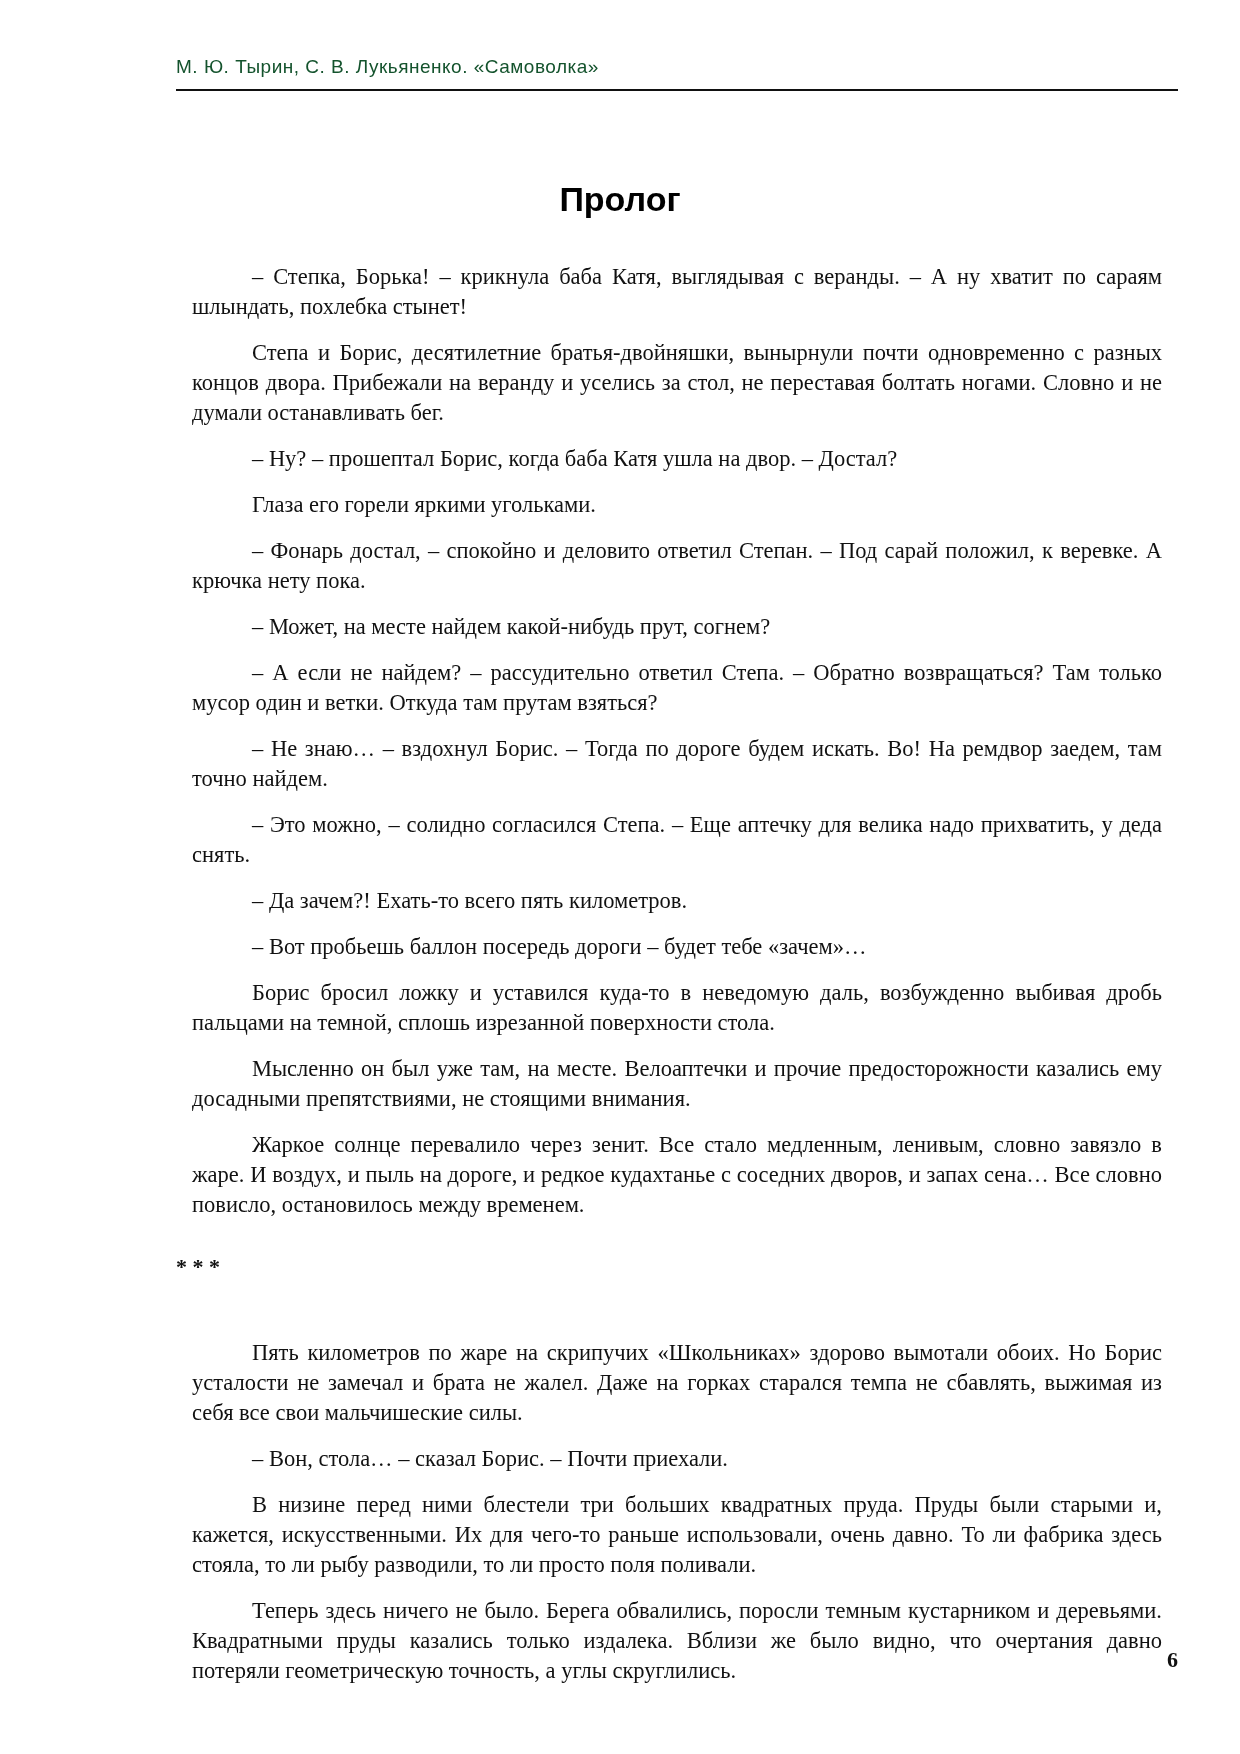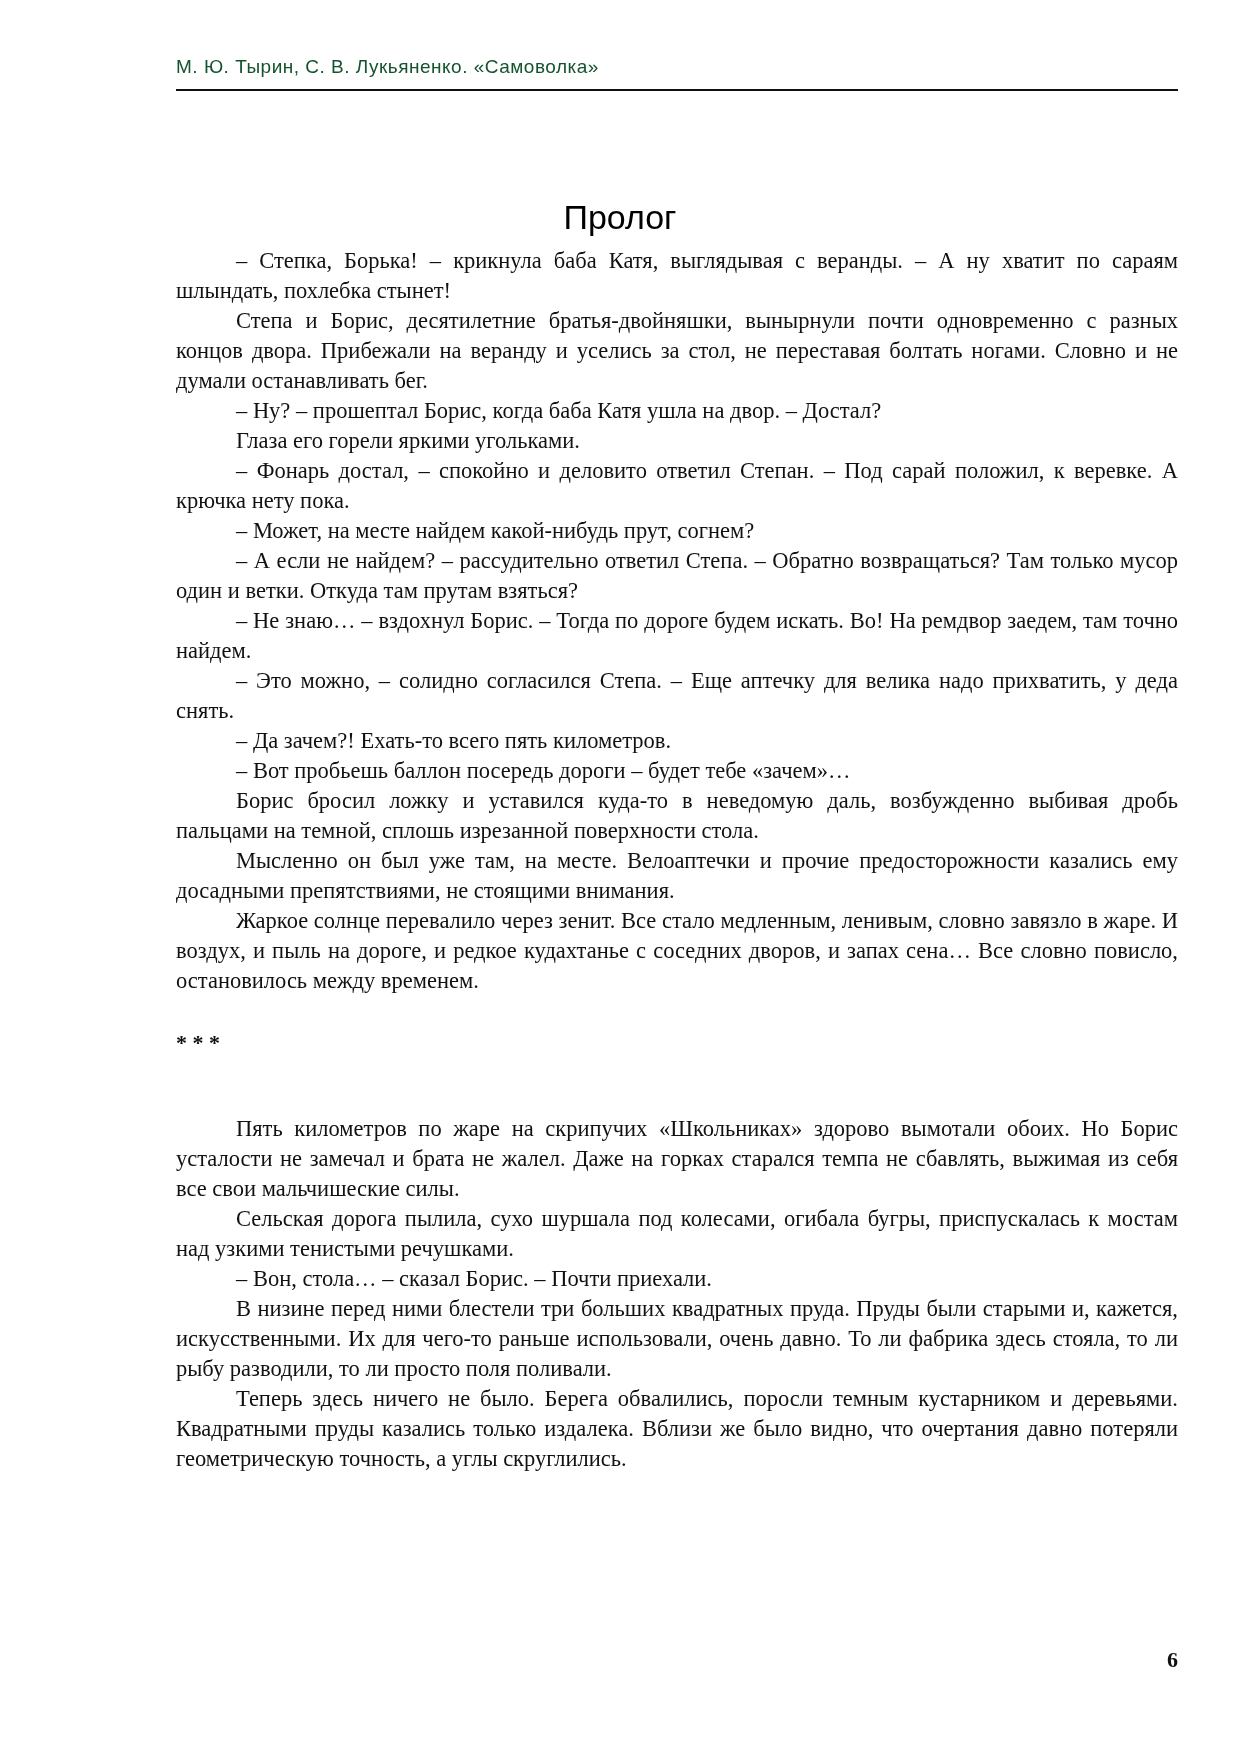--- a/index.html
+++ b/index.html
@@ -9,28 +9,28 @@
     position: absolute; left: 176px; top: 56px;
     font-family: "Liberation Sans", sans-serif; font-size: 19px; color: #14532d;
     letter-spacing: 0.5px;
   }
   .head-rule {
     position: absolute; left: 176px; width: 1002px; top: 89px; height: 0;
     border-top: 2px solid #111;
   }
   .chapter-title {
     position: absolute; left: 0; width: 1240px; top: 180px; text-align: center;
-    font-family: "Liberation Sans", sans-serif; font-weight: normal; font-size: 34px; color: #000; margin-top: 18px;
+    font-family: "Liberation Sans", sans-serif; font-weight: bold; font-size: 34px; color: #000;
   }
   .body-text {
     position: absolute; left: 176px; width: 1002px; top: 246px;
     font-family: "Liberation Serif", serif; font-size: 22.5px; line-height: 30px; color: #111;
   }
   .body-text p {
-    margin: 0; text-indent: 60px; text-align: justify;
+    margin: 16px; text-indent: 60px; text-align: justify;
   }
   .separator {
     text-align: center; font-family: "Liberation Serif", serif; font-weight: bold;
     font-size: 22px; margin: 32px 0 56px 0 !important; text-indent: 0 !important;
   }
   .page-number {
     position: absolute; right: 62px; top: 1647px;
     font-family: "Liberation Serif", serif; font-weight: bold; font-size: 22px; color: #111;
   }
 </style>
@@ -55,20 +55,19 @@
     <p>– Это можно, – солидно согласился Степа. – Еще аптечку для велика надо прихватить, у деда снять.</p>
     <p>– Да зачем?! Ехать-то всего пять километров.</p>
     <p>– Вот пробьешь баллон посередь дороги – будет тебе «зачем»…</p>
     <p>Борис бросил ложку и уставился куда-то в неведомую даль, возбужденно выбивая дробь пальцами на темной, сплошь изрезанной поверхности стола.</p>
     <p>Мысленно он был уже там, на месте. Велоаптечки и прочие предосторожности казались ему досадными препятствиями, не стоящими внимания.</p>
     <p>Жаркое солнце перевалило через зенит. Все стало медленным, ленивым, словно завязло в жаре. И воздух, и пыль на дороге, и редкое кудахтанье с соседних дворов, и запах сена… Все словно повисло, остановилось между временем.</p>
 
     <p class="separator">* * *</p>
 
     <p>Пять километров по жаре на скрипучих «Школьниках» здорово вымотали обоих. Но Борис усталости не замечал и брата не жалел. Даже на горках старался темпа не сбавлять, выжимая из себя все свои мальчишеские силы.</p>
-    <p>Сельская дорога пылила, сухо шуршала под колесами, огибала бугры, приспускалась к мостам над узкими тенистыми речушками.</p>
     <p>– Вон, стола… – сказал Борис. – Почти приехали.</p>
     <p>В низине перед ними блестели три больших квадратных пруда. Пруды были старыми и, кажется, искусственными. Их для чего-то раньше использовали, очень давно. То ли фабрика здесь стояла, то ли рыбу разводили, то ли просто поля поливали.</p>
     <p>Теперь здесь ничего не было. Берега обвалились, поросли темным кустарником и деревьями. Квадратными пруды казались только издалека. Вблизи же было видно, что очертания давно потеряли геометрическую точность, а углы скруглились.</p>
   </div>
 
   <div class="page-number">6</div>
 </div>
 
 </body></html>

